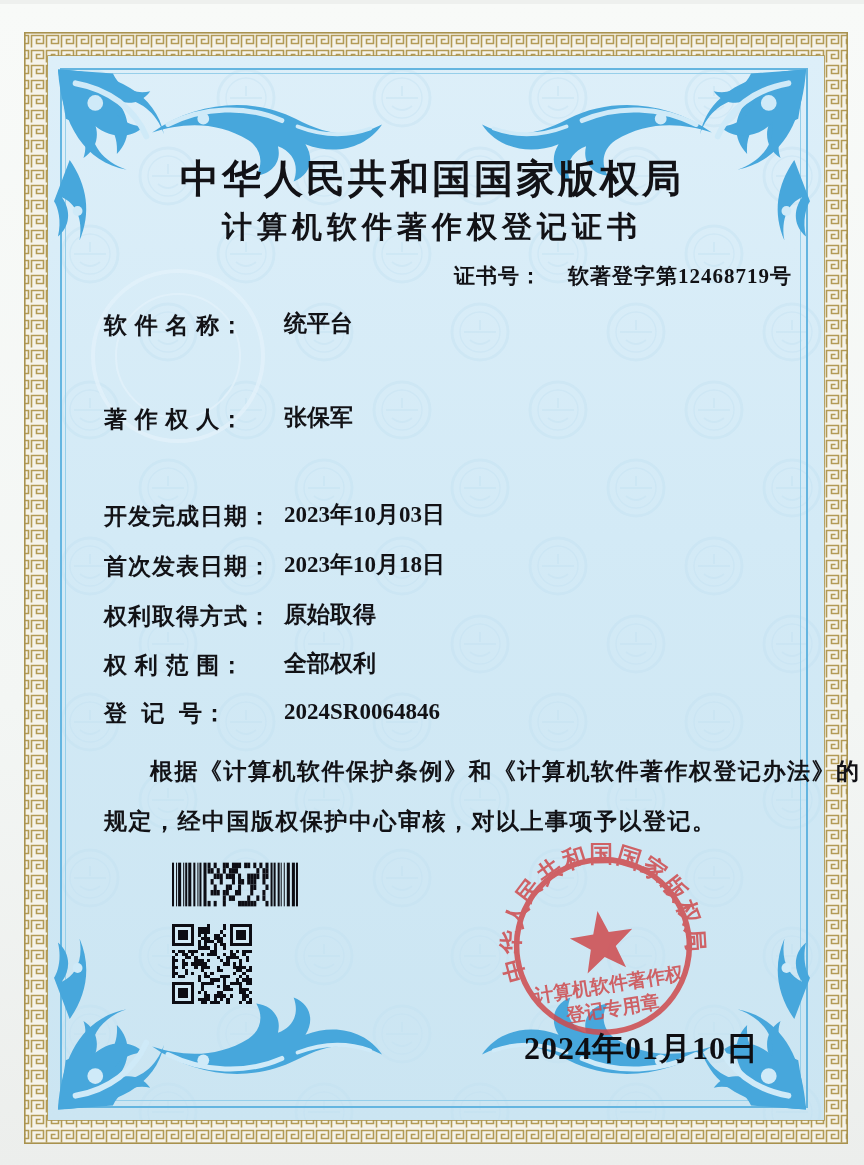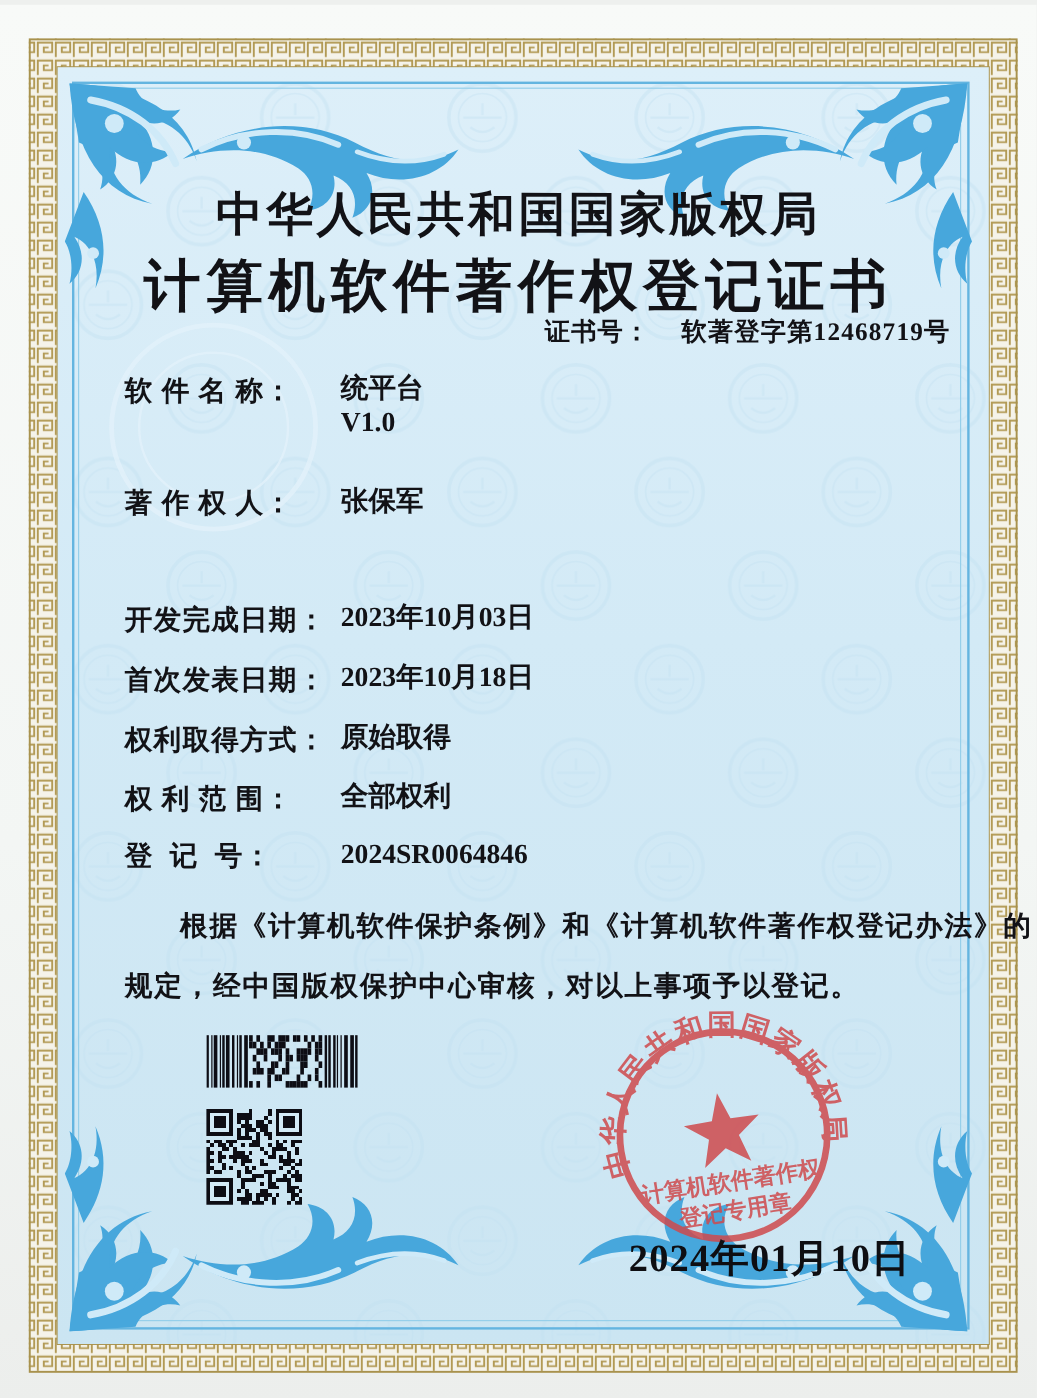--- a/index.html
+++ b/index.html
@@ -34,21 +34,21 @@
   .fl-bl{left:54px;bottom:52px;transform:scaleY(-1);}
   .fl-br{right:54px;bottom:52px;transform:scale(-1,-1);}
 
   .txt{position:absolute;color:#121216;font-weight:700;}
   .authority{
     left:0;top:148px;width:864px;text-align:center;
     font-size:39px;letter-spacing:3px;
   }
   .cert-title{
     left:0;top:203px;width:864px;text-align:center;
-    font-size:47px;letter-spacing:5px;
+    font-size:30px;letter-spacing:5px;
   }
   .certno-line{
     top:258px;right:72px;font-size:21px;letter-spacing:1px;white-space:pre;
   }
   .certno-line .gap{display:inline-block;width:26px;}
 
   .field-row{position:absolute;left:104px;width:700px;font-size:23px;}
   .flabel{
     position:absolute;left:0;top:0;white-space:pre;color:#121216;font-weight:700;
     letter-spacing:1px;
@@ -139,21 +139,20 @@
     </svg>
 
   <div class="txt authority">中华人民共和国国家版权局</div>
   <div class="txt cert-title">计算机软件著作权登记证书</div>
   <div class="txt certno-line"><span>证书号：</span><span class="gap"></span><span>软著登字第12468719号</span></div>
 
   <div class="field-row" style="top:306px">
     <span class="flabel">软 件 名 称：</span>
     <span class="fvalue">
       <span class="vline">统平台</span>
-      <span class="vline">V1.0</span>
     </span>
   </div>
   <div class="field-row" style="top:400px">
     <span class="flabel">著 作 权 人：</span>
     <span class="fvalue">
         <span class="vline">张保军</span>
       </span>
   </div>
   <div class="field-row" style="top:497px">
     <span class="flabel">开发完成日期：</span>

